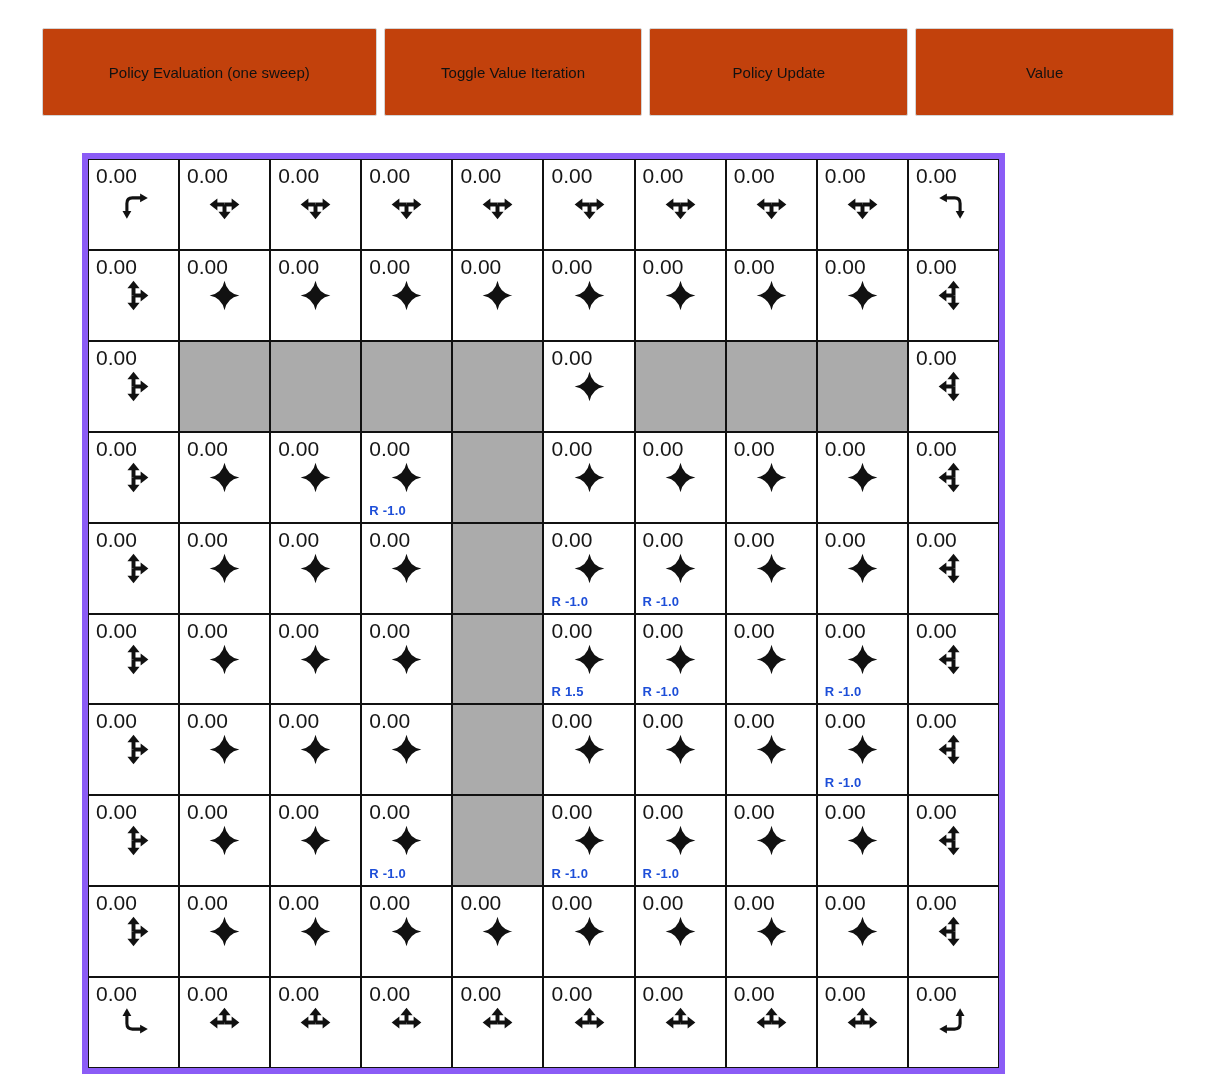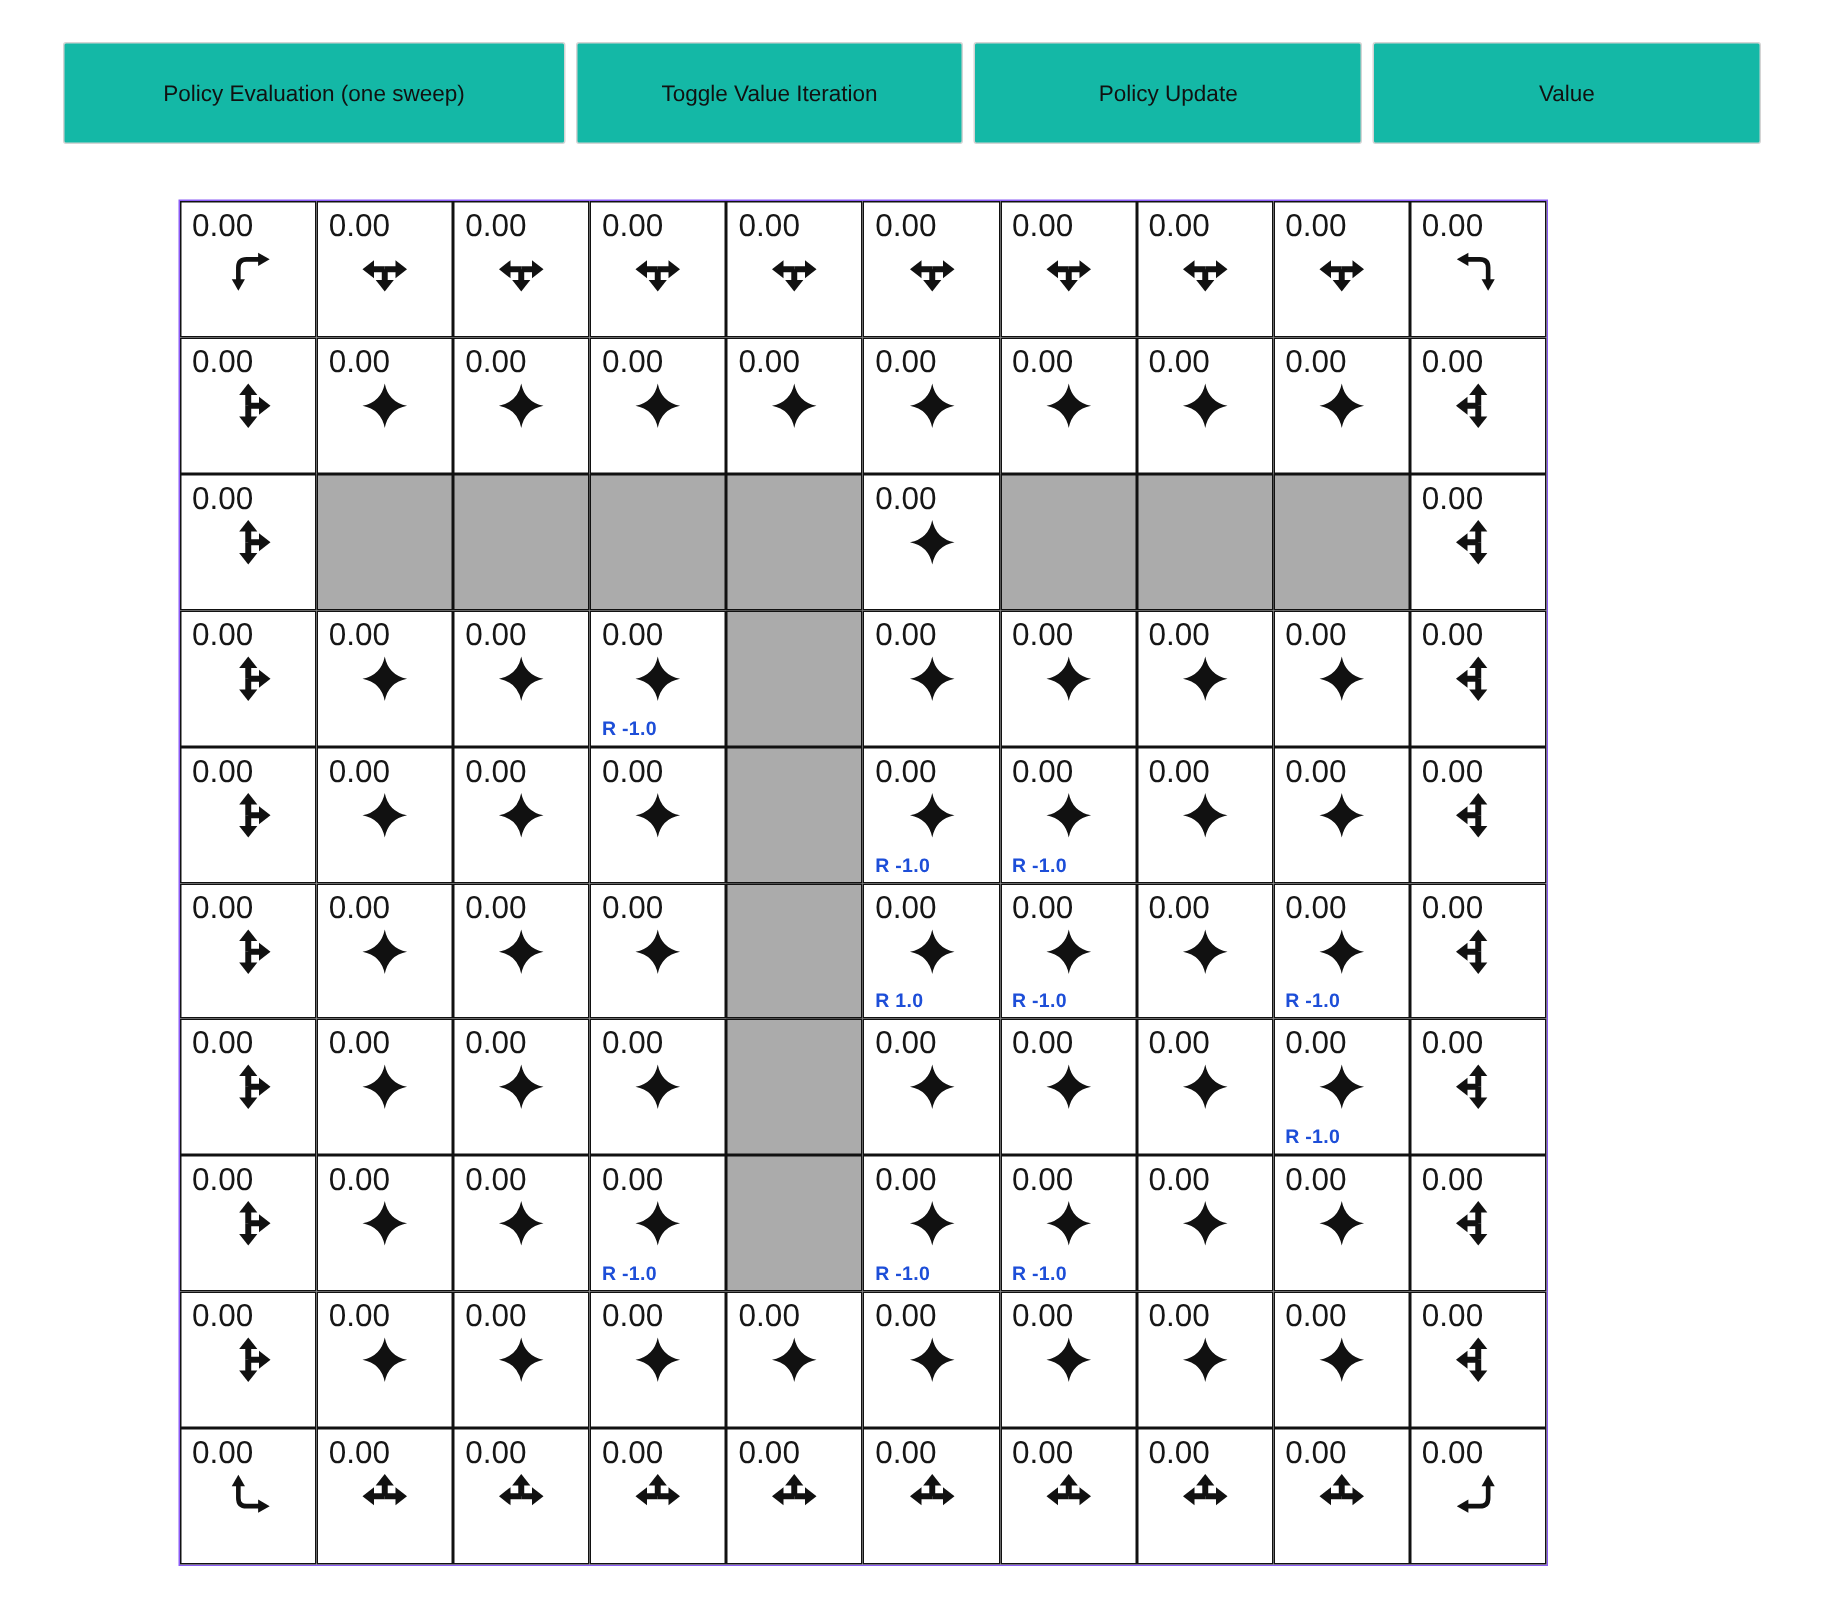--- a/index.html
+++ b/index.html
@@ -2,29 +2,29 @@
 <html><head>
 <meta charset="utf-8">
 <style>
   html,body{margin:0;padding:0;}
   body{
     width:1224px;height:1080px;background:#ffffff;
     font-family:"Liberation Sans",sans-serif;position:relative;overflow:hidden;
   }
   .toolbar{display:flex;gap:7px;padding:28px 50px 0 42px;}
   .btn{
-    height:68px;background:#14b8a6;border:1px solid #d4d4d4;border-radius:2px;
+    height:88px;background:#c2410c;border:1px solid #d4d4d4;border-radius:2px;
     font-size:15px;color:#111111;display:flex;align-items:center;justify-content:center;
     cursor:pointer;flex:1;font-family:"Liberation Sans",sans-serif;
   }
   .btn.wide{flex:1.31;}
   .gridworld{
-    margin:37px 0 0 119px;width:911px;height:909px;
+    margin:37px 0 0 82px;width:911px;height:909px;
     display:grid;grid-template-columns:repeat(10,1fr);grid-template-rows:repeat(10,1fr);
-    border:1px solid #8b5cf6;background:#ffffff;box-sizing:content-box;
+    border:6px solid #8b5cf6;background:#ffffff;box-sizing:content-box;
   }
   .cell{border:1px solid #111111;position:relative;overflow:hidden;background:#ffffff;}
   .cell.wall{background:#ababab;}
   .value{display:block;font-size:21px;color:#161616;padding:3px 0 0 7px;line-height:26px;}
   .glyph{display:block;width:33px;height:33px;margin:-1px auto 0;}
   .reward{
     position:absolute;left:7px;bottom:4px;font-size:13px;font-weight:600;
     color:#1d4ed8;letter-spacing:.2px;
   }
 </style>
@@ -409,21 +409,21 @@
       <svg viewBox="0 0 30 30" class="glyph">
         <path d="M15,1.5 Q17.2,12.8 28.5,15 Q17.2,17.2 15,28.5 Q12.8,17.2 1.5,15 Q12.8,12.8 15,1.5 Z" fill="#111111"></path>
       </svg>
     </div>
     <div class="cell wall"></div>
     <div class="cell">
       <span class="value">0.00</span>
       <svg viewBox="0 0 30 30" class="glyph">
         <path d="M15,1.5 Q17.2,12.8 28.5,15 Q17.2,17.2 15,28.5 Q12.8,17.2 1.5,15 Q12.8,12.8 15,1.5 Z" fill="#111111"></path>
       </svg>
-      <span class="reward">R 1.0</span>
+      <span class="reward">R 1.5</span>
     </div>
     <div class="cell">
       <span class="value">0.00</span>
       <svg viewBox="0 0 30 30" class="glyph">
         <path d="M15,1.5 Q17.2,12.8 28.5,15 Q17.2,17.2 15,28.5 Q12.8,17.2 1.5,15 Q12.8,12.8 15,1.5 Z" fill="#111111"></path>
       </svg>
       <span class="reward">R -1.0</span>
     </div>
     <div class="cell">
       <span class="value">0.00</span>

